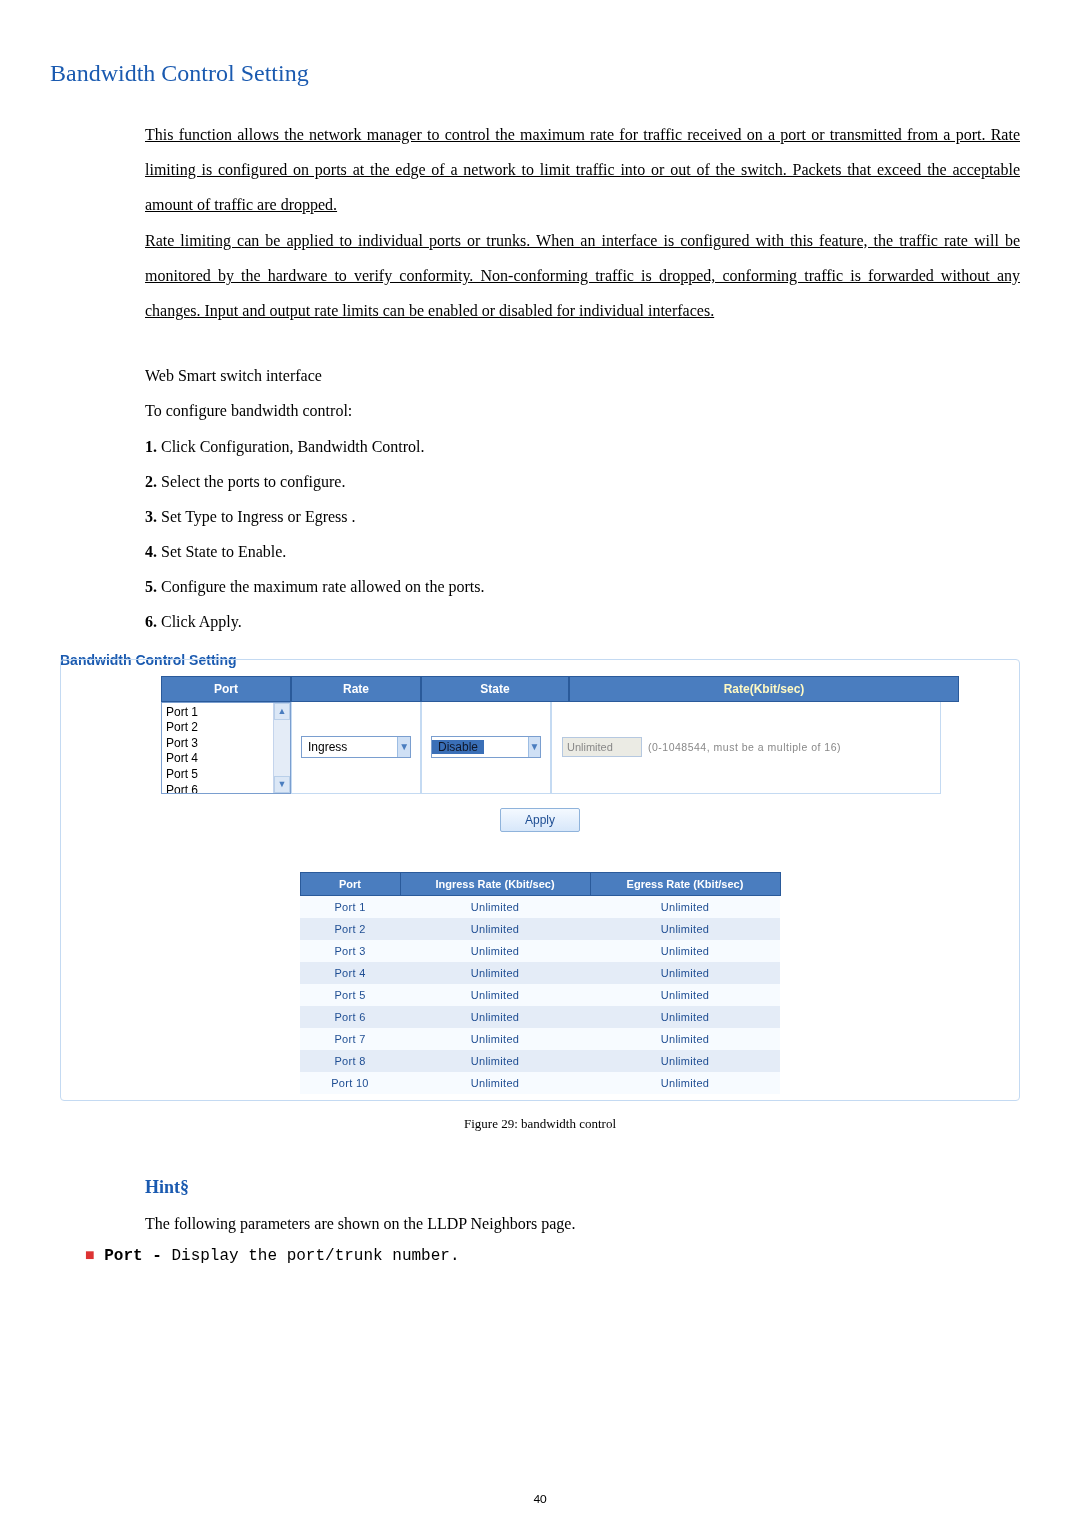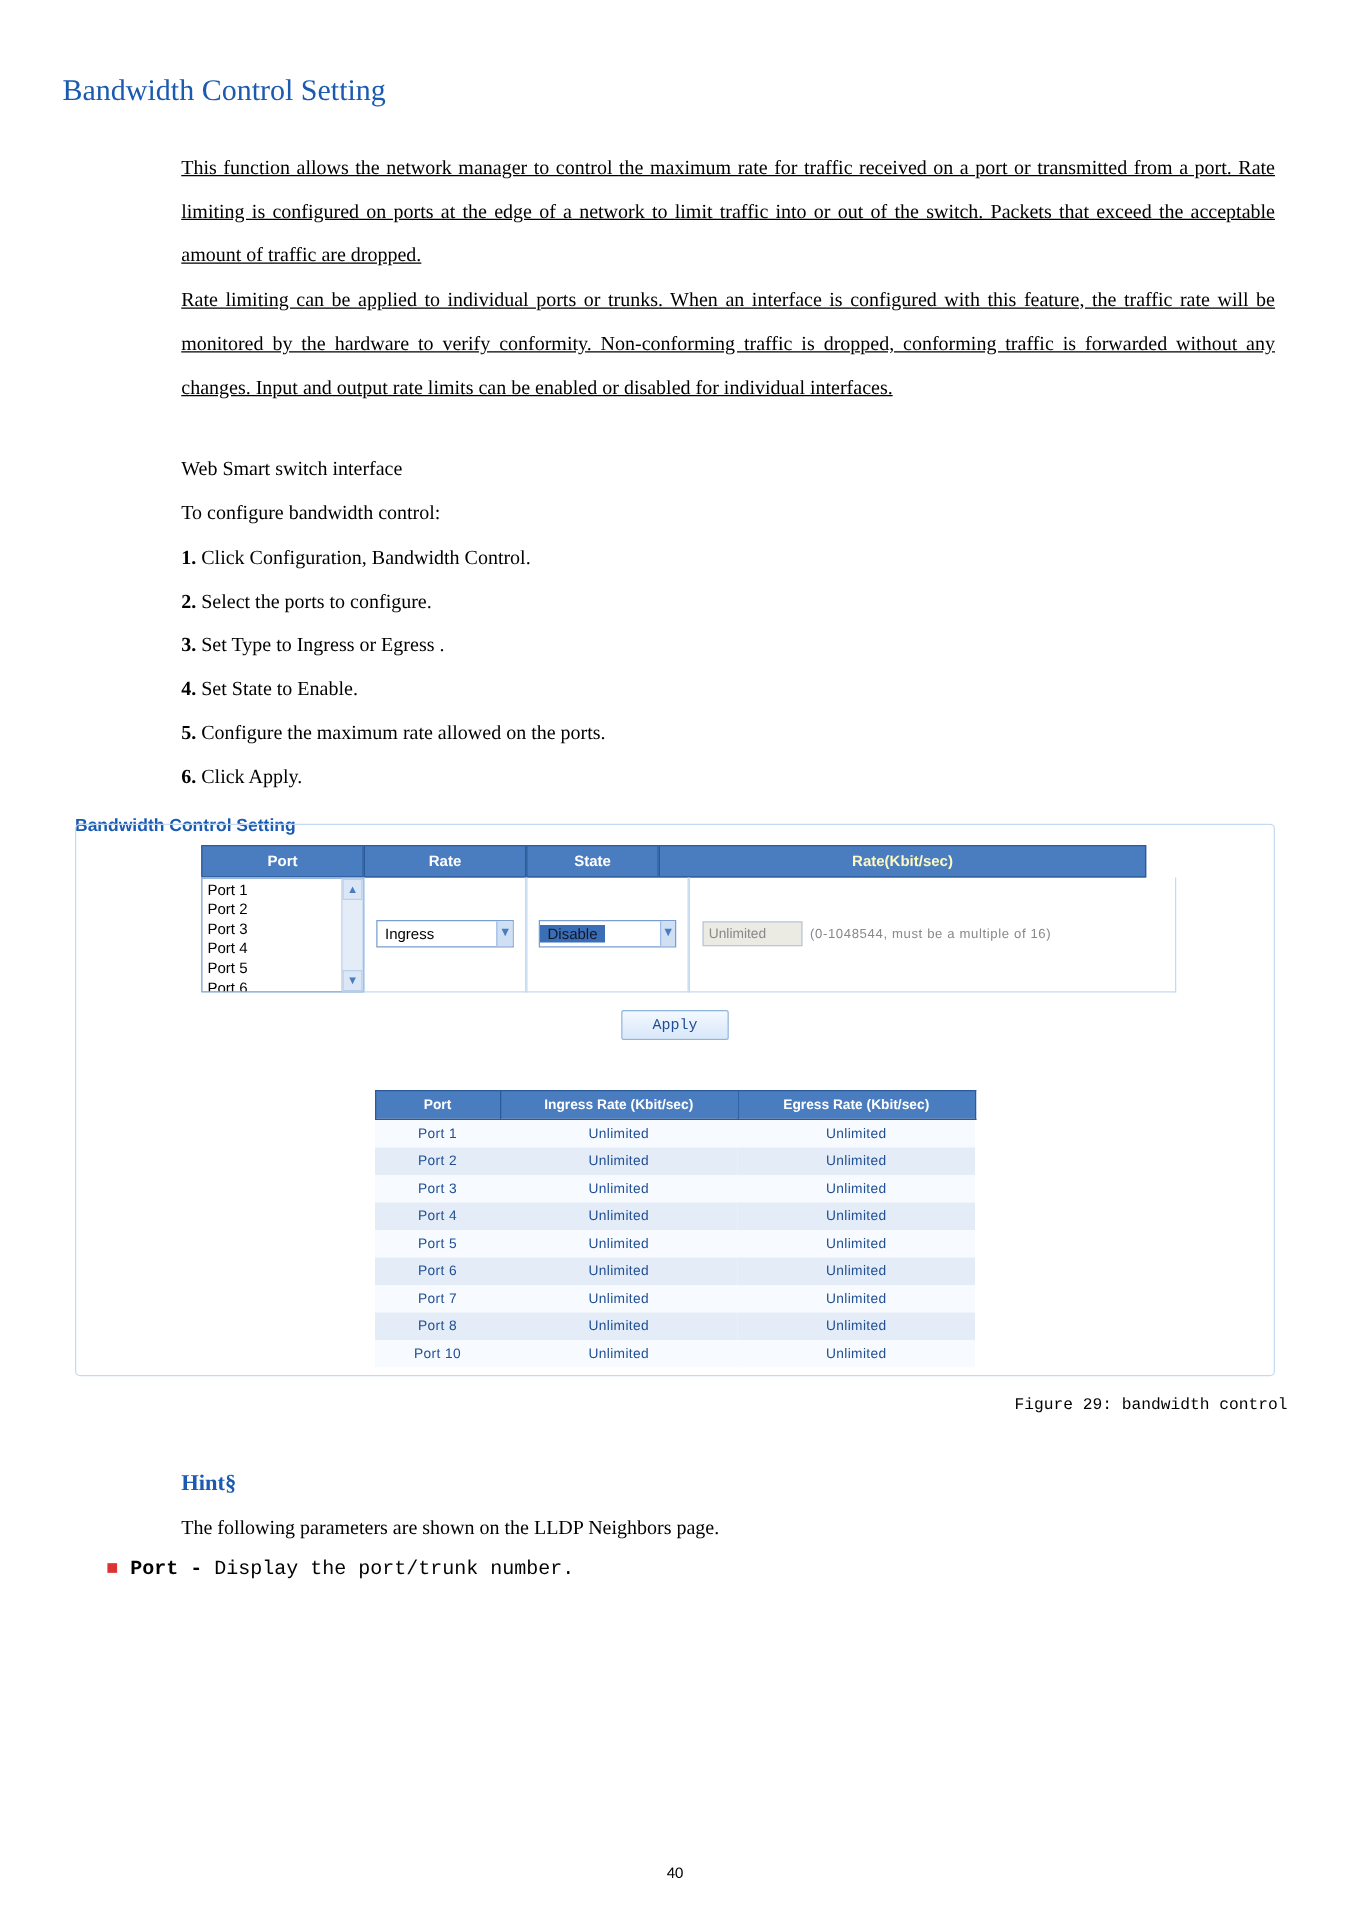--- a/index.html
+++ b/index.html
@@ -61,21 +61,21 @@
       background: #4a7dbf;
       color: #fff;
       font-weight: bold;
       text-align: center;
       padding: 5px 0;
       border: 1px solid #2a5a9a;
       font-size: 12px;
     }
     .hdr-port { width: 130px; }
     .hdr-type { width: 130px; }
-    .hdr-state { width: 106px; }
+    .hdr-state { width: 148px; }
     .hdr-rate { flex: 1; max-width: 390px; color: #fef9c3; }
 
     .ctrl-row2 {
       display: flex;
       margin: 0 0 0 100px;
       font-family: Arial, sans-serif;
       font-size: 12px;
       align-items: stretch;
     }
     .port-listbox {
@@ -153,21 +153,21 @@
     .hint-txt { color: #888; font-size: 10.5px; letter-spacing: 0.5px; }
 
     .apply-row { text-align: center; margin-top: 14px; }
     .apply-btn {
       display: inline-block;
       background: linear-gradient(#f4f9ff, #d7e7fa);
       border: 1px solid #8fb3db;
       color: #1f4e93;
       padding: 4px 24px;
       font-size: 12px;
-      font-family: Liberation Mono, monospace;
+      font-family: Liberation Sans, sans-serif;
       border-radius: 2px;
       text-align: right;
     }
 
     .rate-table {
       margin: 40px auto 0 auto;
       border-collapse: collapse;
       font-family: Arial, sans-serif;
       font-size: 12px;
     }
@@ -185,24 +185,24 @@
       text-align: center;
       font-size: 11px;
       letter-spacing: 0.3px;
     }
     .rate-table tbody tr:nth-child(odd) { background: #f7fbff; }
     .rate-table tbody tr:nth-child(even) { background: #e4ecf7; }
     .rate-table td.port-col { width: 100px; }
     .rate-table td.rate-col { width: 190px; }
 
     .caption {
-      text-align: right;
+      text-align: center;
       font-size: 13px;
       margin-top: 6px;
-      font-family: Liberation Mono, monospace;
+      font-family: Liberation Serif, serif;
     }
     .hint-heading {
       font-size: 18px;
       color: #1a5ab0;
       margin-top: 45px;
       margin-left: 95px;
       font-family: "Times New Roman", serif;
     }
     .page-num {
       position: absolute;

